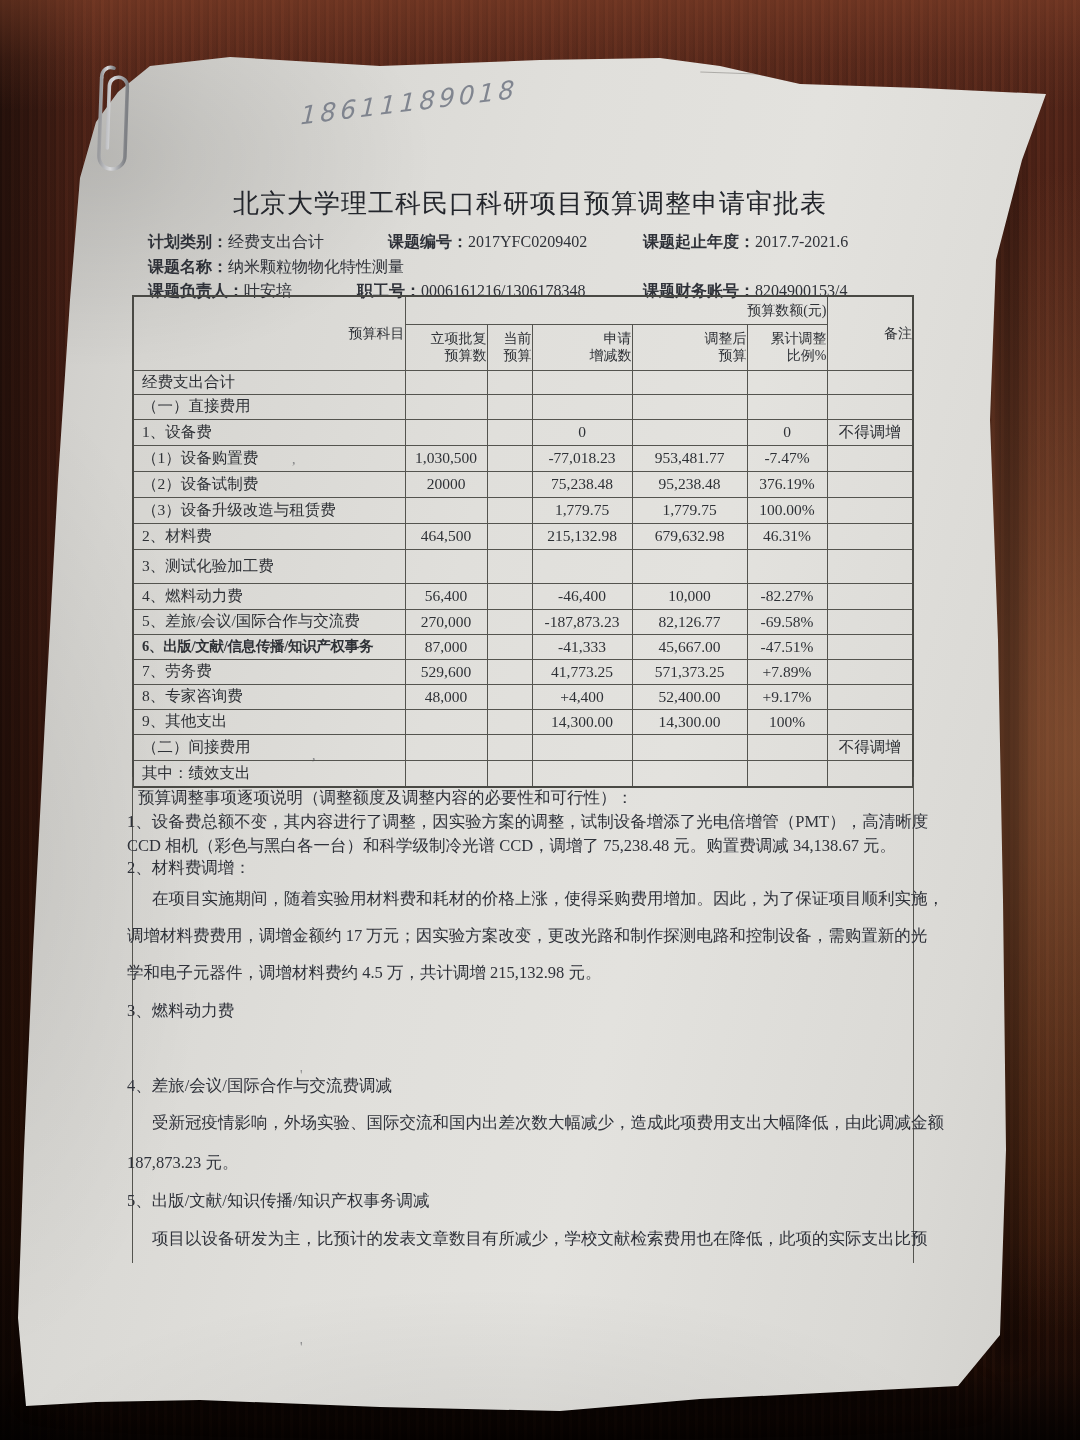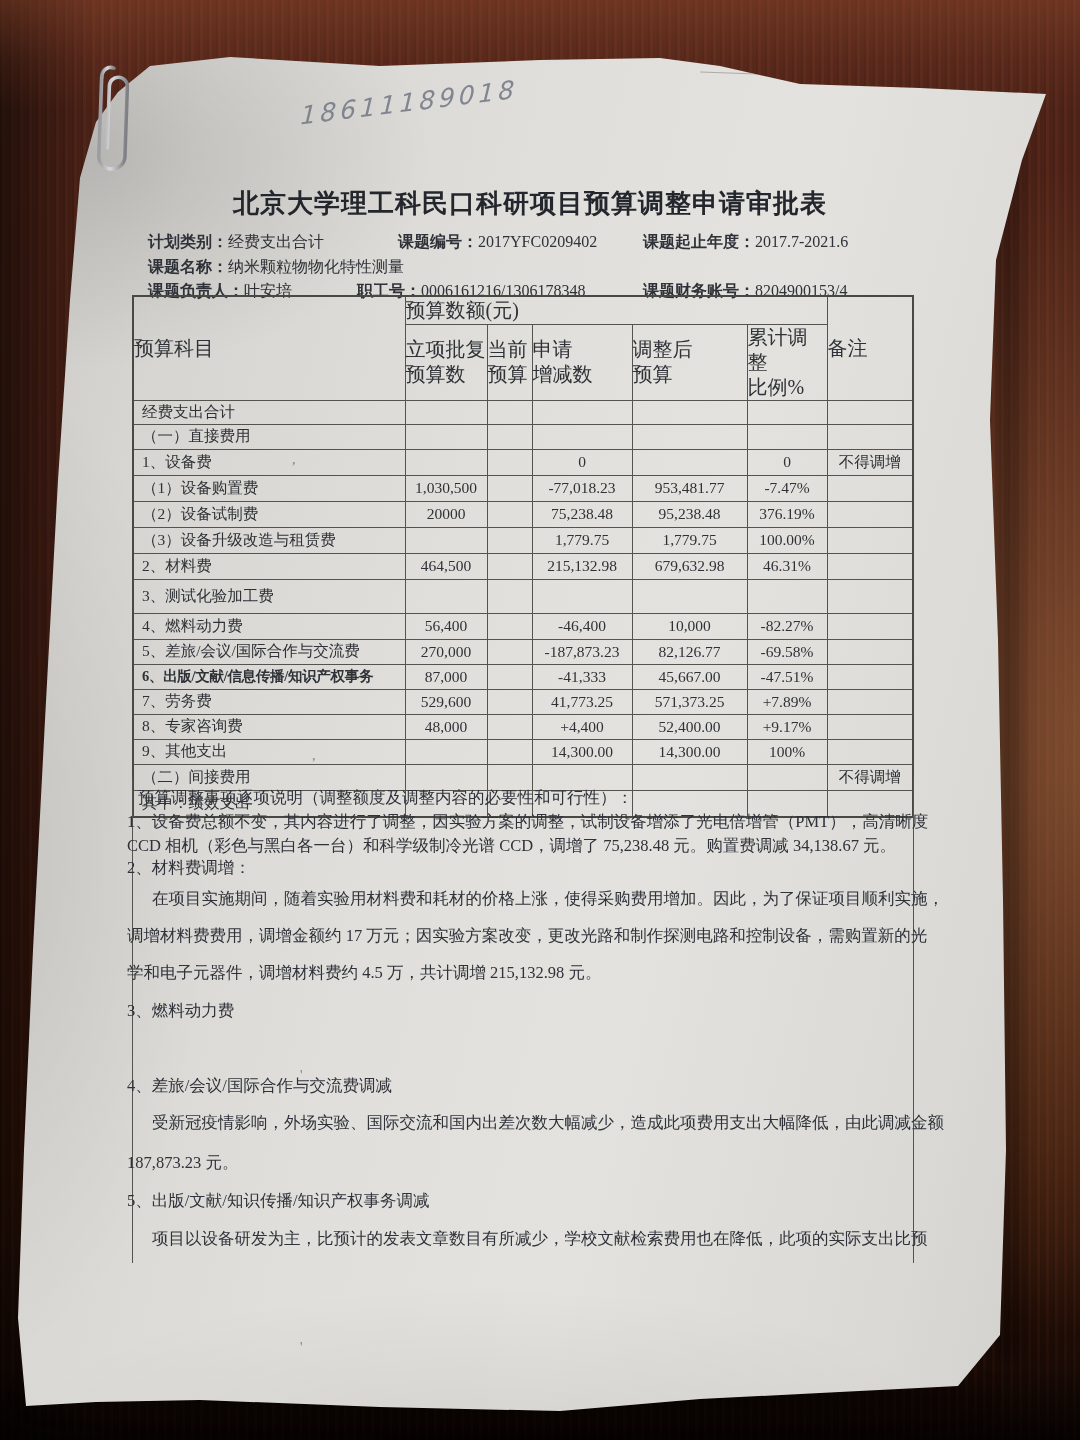--- a/index.html
+++ b/index.html
@@ -16,27 +16,27 @@
   .shadow-right{position:absolute;left:995px;top:120px;width:26px;height:1240px;background:rgba(0,0,0,0.35);filter:blur(10px);}
   .paper{position:absolute;inset:0;
     clip-path:polygon(80px 178px,96px 122px,118px 92px,150px 66px,230px 57px,380px 66px,540px 60px,660px 58px,720px 66px,800px 84px,920px 88px,1046px 94px,1022px 160px,996px 260px,990px 420px,998px 640px,1003px 900px,1006px 1150px,1000px 1335px,958px 1386px,820px 1393px,700px 1399px,560px 1411px,380px 1407px,200px 1400px,96px 1402px,26px 1406px,18px 1318px,24px 1150px,33px 950px,45px 720px,58px 480px,70px 300px);
     background:linear-gradient(103deg,#c7c6c3 0%, #d6d5d1 16%, #e0dfdb 42%, #e3e2de 60%, #dad9d5 84%, #cfceca 100%);}
   .paper::before{content:"";position:absolute;inset:0;
     background:
       radial-gradient(ellipse 480px 300px at 9% 11%, rgba(0,0,0,0.12), transparent 70%),
       radial-gradient(ellipse 700px 240px at 45% 101%, rgba(0,0,0,0.07), transparent 70%),
       radial-gradient(ellipse 300px 700px at 0% 60%, rgba(0,0,0,0.08), transparent 70%);}
   .stack-line{position:absolute;left:700px;top:78px;width:345px;height:9px;border-top:1px solid rgba(130,128,124,0.55);transform:rotate(2.2deg);}
-  .doc-title{position:absolute;left:0;top:186px;width:1060px;text-align:center;font-size:26px;font-weight:bold;letter-spacing:1px;color:#23262c;font-family:"Liberation Sans",sans-serif;}
+  .doc-title{position:absolute;left:0;top:186px;width:1060px;text-align:center;font-size:26px;font-weight:normal;letter-spacing:1px;color:#23262c;font-family:"Liberation Sans",sans-serif;}
   .meta{position:absolute;font-size:16px;color:#2e3138;white-space:nowrap;}
   .meta b{font-weight:600;}
   .hand{position:absolute;left:300px;top:88px;font-family:"DejaVu Sans",sans-serif;font-style:italic;font-size:25px;letter-spacing:4px;color:rgba(112,118,130,0.85);transform:rotate(-7deg) skewX(-10deg);}
   .budget-table{position:absolute;left:132px;top:295px;width:782px;border-collapse:collapse;table-layout:fixed;border:2px solid #494944;}
   .budget-table td,.budget-table th{border:1px solid #54544f;font-weight:normal;color:#2e3136;overflow:visible;white-space:nowrap;padding:0;}
-  .budget-table th{font-size:20px;text-align:left;white-space:pre-line;line-height:1.25;}
+  .budget-table th{font-size:14px;text-align:right;white-space:pre-line;line-height:1.25;}
   .lbl{font-size:15.5px;text-align:left;padding-left:8px !important;}
   .num{font-size:15.5px;text-align:center;}
   .rmk{font-size:15.5px;text-align:center;}
   .note-line{position:absolute;left:127px;font-size:16.5px;color:#2f323a;white-space:nowrap;}
   .note-line.ind{left:152px;}
   .note-line.head1{left:138px;}
   .notes-box{position:absolute;left:132px;top:777px;width:780px;height:486px;border-left:1px solid #54544f;border-right:1px solid #54544f;}
   .clip{position:absolute;left:86px;top:60px;transform:rotate(2deg);}
   .mark{position:absolute;color:rgba(70,72,78,0.6);font-size:14px;}
 </style>
@@ -48,21 +48,21 @@
   <div class="shadow-right"></div>
 
   <div class="paper">
     <div class="stack-line"></div>
 
     <div class="hand">18611189018</div>
 
     <div class="doc-title">北京大学理工科民口科研项目预算调整申请审批表</div>
 
     <div class="meta" style="left:148px;top:232px;"><b>计划类别：</b><span>经费支出合计</span></div>
-    <div class="meta" style="left:398px;top:232px;"><b>课题编号：</b><span>2017YFC0209402</span></div>
+    <div class="meta" style="left:388px;top:232px;"><b>课题编号：</b><span>2017YFC0209402</span></div>
     <div class="meta" style="left:643px;top:232px;"><b>课题起止年度：</b><span>2017.7-2021.6</span></div>
     <div class="meta" style="left:148px;top:257px;"><b>课题名称：</b><span>纳米颗粒物物化特性测量</span></div>
     <div class="meta" style="left:148px;top:281px;text-align:right;"><b>课题负责人：</b><span>叶安培</span></div>
     <div class="meta" style="left:357px;top:281px;"><b>职工号：</b><span>0006161216/1306178348</span></div>
     <div class="meta" style="left:643px;top:281px;"><b>课题财务账号：</b><span>8204900153/4</span></div>
 
     <table class="budget-table">
       <colgroup>
           <col style="width:272px">
           <col style="width:82px">

